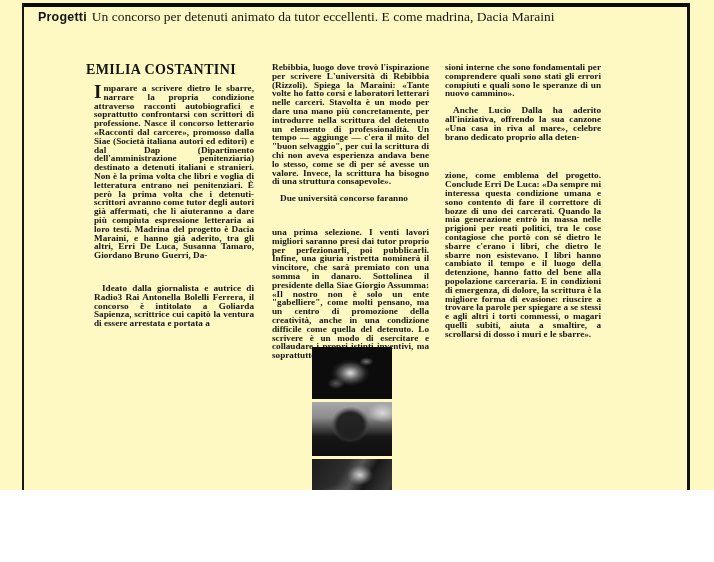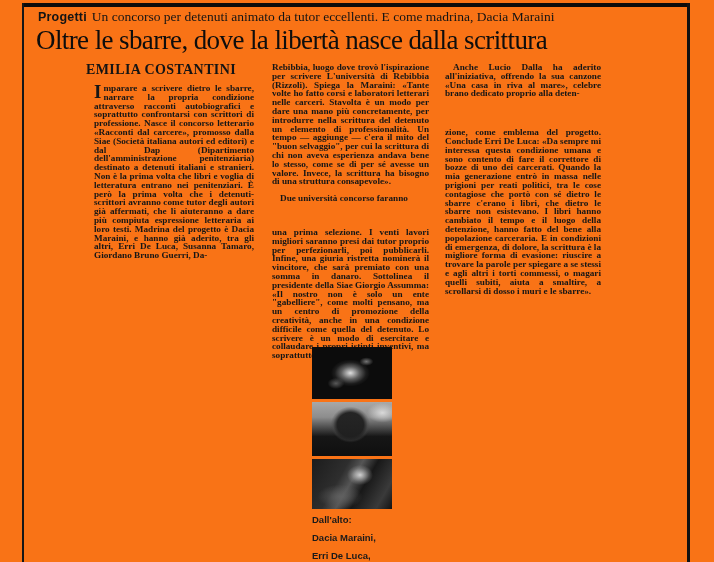--- a/index.html
+++ b/index.html
@@ -1,18 +1,18 @@
 <!DOCTYPE html>
 <html><head>
 <meta charset="utf-8">
 <style>
   html,body{margin:0;padding:0;}
   .scan{
-    position:relative;width:714px;height:562px;overflow:hidden;
-    background:#f97316;
+    position:relative;width:714px;height:490px;overflow:hidden;
+    background:#fef9c3;
     font-family:"Liberation Serif", serif;
     color:#141414;
   }
   
   .frame-top{position:absolute;left:22px;top:3px;width:667px;height:4px;background:#0b0b0b;}
   .frame-left{position:absolute;left:22px;top:3px;width:2px;height:559px;background:#161616;}
   .frame-right{position:absolute;left:687px;top:3px;width:3px;height:559px;background:#111111;}
   
   .kicker{position:absolute;left:38px;top:9px;width:630px;font-size:13.5px;white-space:nowrap;}
   .kicker .label{font-family:"Liberation Sans", sans-serif;font-weight:700;font-size:12.5px;letter-spacing:0.2px;margin-right:5px;}
@@ -55,37 +55,38 @@
 <body>
 
 <div class="scan">
 
   <div class="frame-top"></div>
   <div class="frame-left"></div>
   <div class="frame-right"></div>
 
   <div class="kicker"><span class="label">Progetti</span><span>Un concorso per detenuti animato da tutor eccellenti. E come madrina, Dacia Maraini</span></div>
 
-  <div class="headline">Oltre le sbarre, dove la libertà nasce dalla scrittura</div>
 
   <div class="byline">EMILIA COSTANTINI</div>
 
   <div class="col col1">
     <p><span class="dropcap">I</span><span>mparare a scrivere dietro le sbarre, narrare la propria condizione attraverso racconti autobiografici e soprattutto confrontarsi con scrittori di professione. Nasce il concorso letterario «Racconti dal carcere», promosso dalla Siae (Società italiana autori ed editori) e dal Dap (Dipartimento dell'amministrazione penitenziaria) destinato a detenuti italiani e stranieri. Non è la prima volta che libri e voglia di letteratura entrano nei penitenziari. È però la prima volta che i detenuti-scrittori avranno come tutor degli autori già affermati, che li aiuteranno a dare più compiuta espressione letteraria ai loro testi. Madrina del progetto è Dacia Maraini, e hanno già aderito, tra gli altri, Erri De Luca, Susanna Tamaro, Giordano Bruno Guerri, Da-</span></p>
     <div class="gap8"></div>
+    <p class="indent">Ideato dalla giornalista e autrice di Radio3 Rai Antonella Bolelli Ferrera, il concorso è intitolato a Goliarda Sapienza, scrittrice cui capitò la ventura di essere arrestata e portata a</p>
   </div>
 
   <div class="col col2">
     <p>Rebibbia, luogo dove trovò l'ispirazione per scrivere L'università di Rebibbia (Rizzoli). Spiega la Maraini: «Tante volte ho fatto corsi e laboratori letterari nelle carceri. Stavolta è un modo per dare una mano più concretamente, per introdurre nella scrittura del detenuto un elemento di professionalità. Un tempo — aggiunge — c'era il mito del "buon selvaggio", per cui la scrittura di chi non aveva esperienza andava bene lo stesso, come se di per sé avesse un valore. Invece, la scrittura ha bisogno di una struttura consapevole».</p>
     <p class="indent">Due università concorso faranno</p>
     <div class="gap9"></div>
     <p>una prima selezione. I venti lavori migliori saranno presi dai tutor proprio per perfezionarli, poi pubblicarli. Infine, una giuria ristretta nominerà il vincitore, che sarà premiato con una somma in danaro. Sottolinea il presidente della Siae Giorgio Assumma: «Il nostro non è solo un ente "gabelliere", come molti pensano, ma un centro di promozione della creatività, anche in una condizione difficile come quella del detenuto. Lo scrivere è un modo di esercitare e collaudare i propri istinti inventivi, ma soprattutto induce a rifles-</p>
   </div>
 
   <div class="col col3">
+    <p>sioni interne che sono fondamentali per comprendere quali sono stati gli errori compiuti e quali sono le speranze di un nuovo cammino».</p>
     <p class="indent">Anche Lucio Dalla ha aderito all'iniziativa, offrendo la sua canzone «Una casa in riva al mare», celebre brano dedicato proprio alla deten-</p>
     <div class="gap14"></div>
     <p>zione, come emblema del progetto. Conclude Erri De Luca: «Da sempre mi interessa questa condizione umana e sono contento di fare il correttore di bozze di uno dei carcerati. Quando la mia generazione entrò in massa nelle prigioni per reati politici, tra le cose contagiose che portò con sé dietro le sbarre c'erano i libri, che dietro le sbarre non esistevano. I libri hanno cambiato il tempo e il luogo della detenzione, hanno fatto del bene alla popolazione carceraria. E in condizioni di emergenza, di dolore, la scrittura è la migliore forma di evasione: riuscire a trovare la parole per spiegare a se stessi e agli altri i torti commessi, o magari quelli subiti, aiuta a smaltire, a scrollarsi di dosso i muri e le sbarre».</p>
   </div>
 
   <div class="photos">
     <div class="photo photo1"></div>
     <div class="photo photo2"></div>
     <div class="photo photo3"></div>
   </div>

